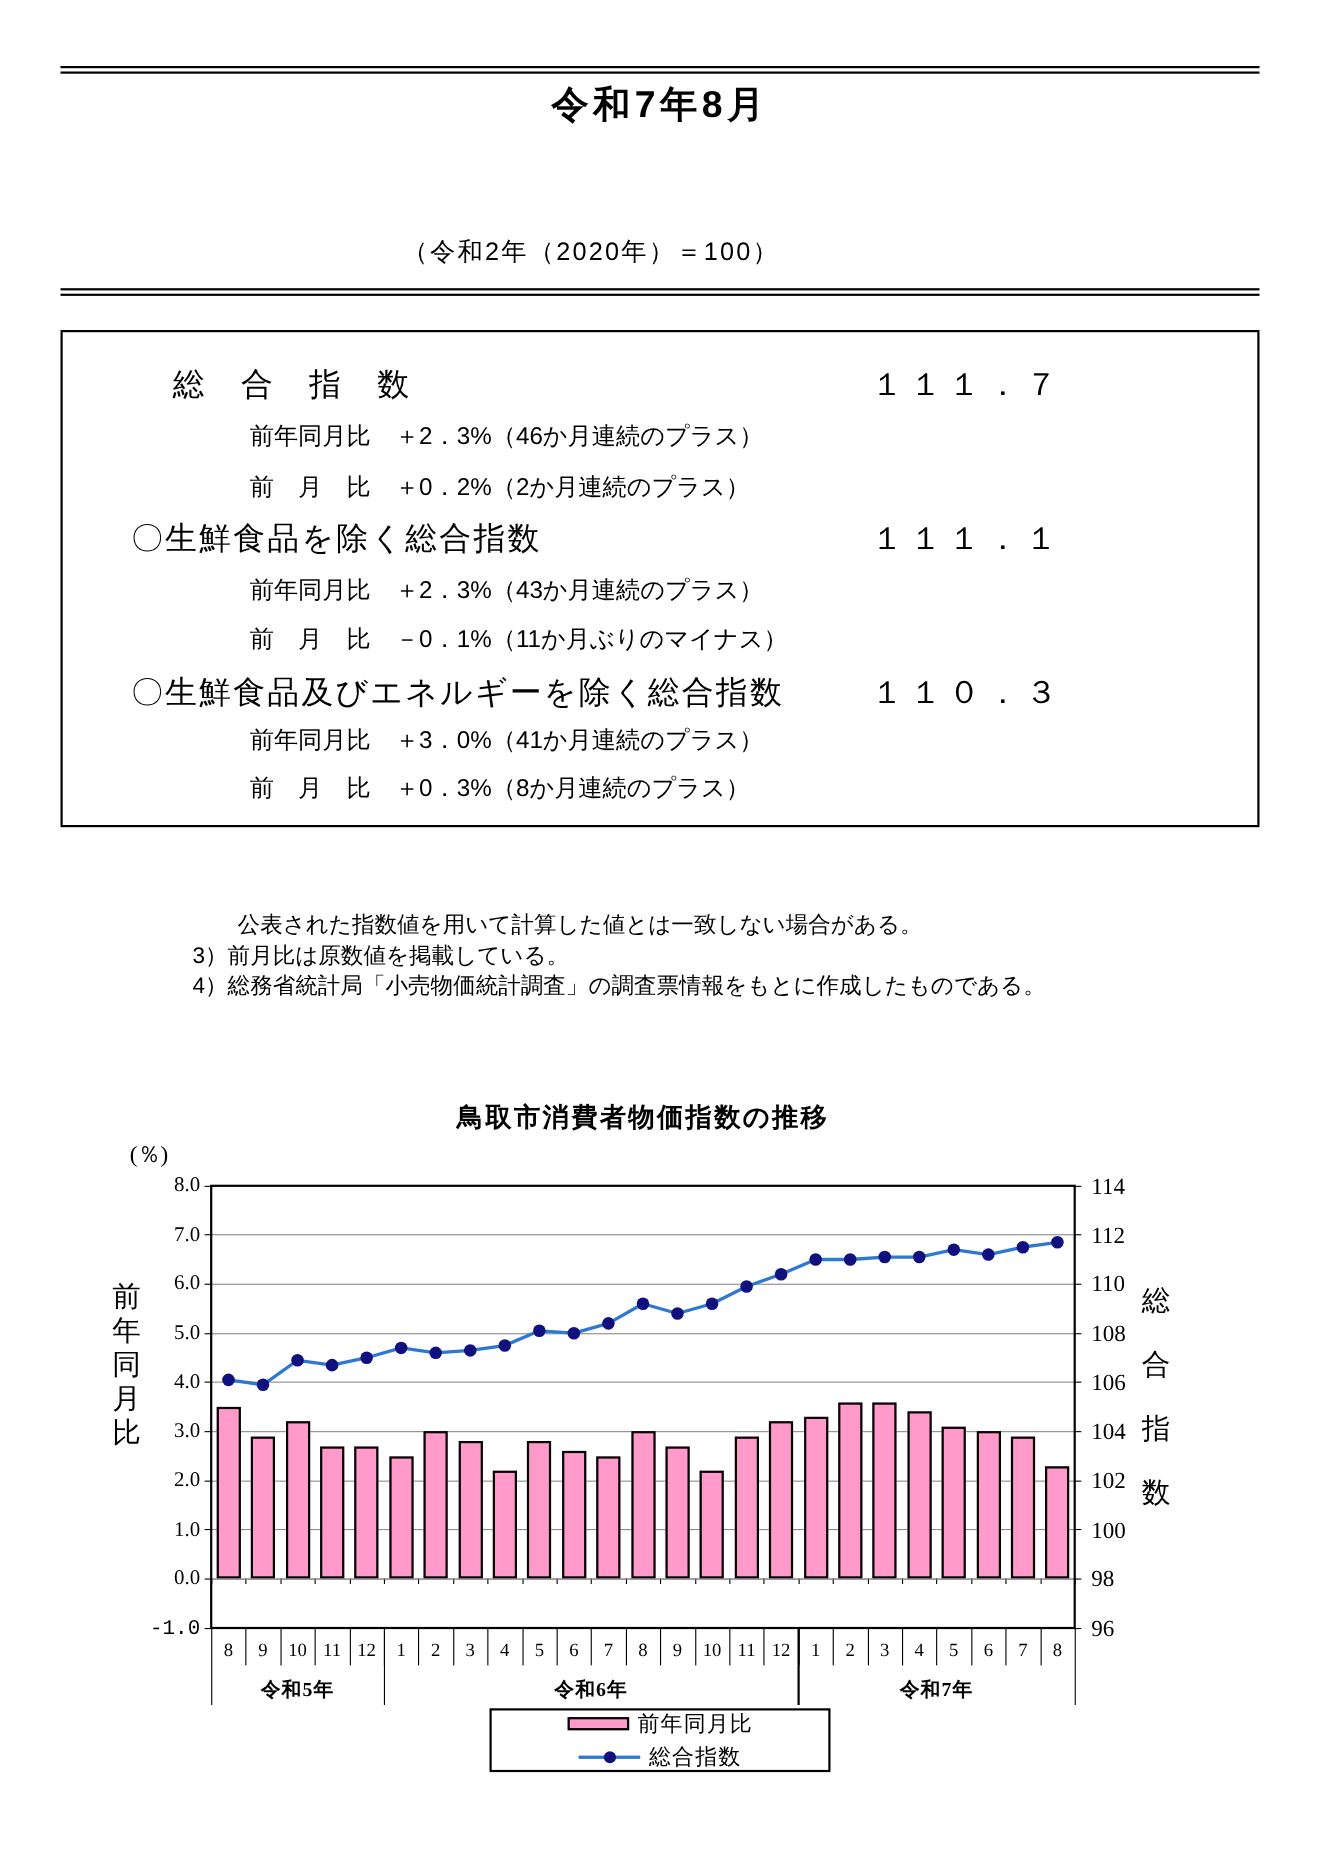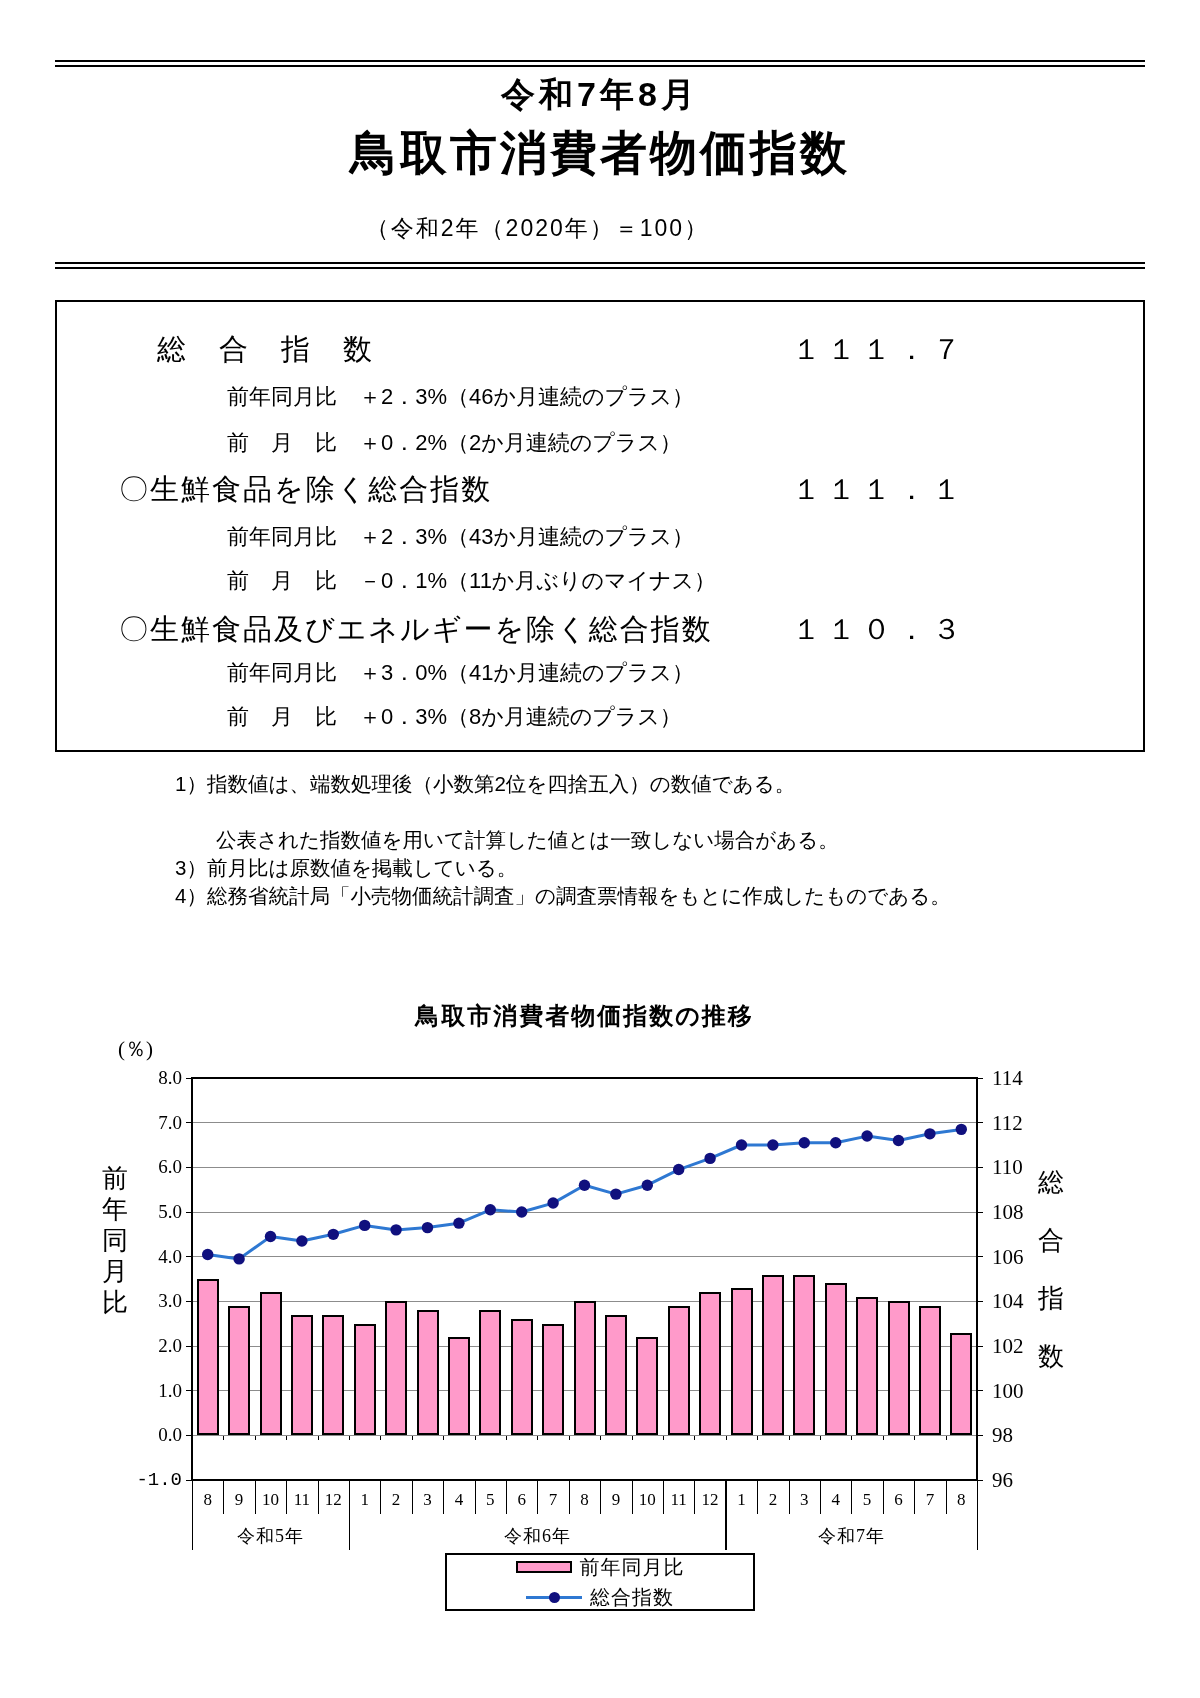--- a/index.html
+++ b/index.html
@@ -31,41 +31,40 @@
   .vlabel { position:absolute; white-space:pre-line; text-align:center; font-size:26px; }
   #plot-border { position:absolute; border:2px solid #000; background:transparent; }
   .ytick-left { position:absolute; width:60px; text-align:right; font-size:19px;
     font-family:"Liberation Serif", serif; }
   .ytick-right { position:absolute; width:60px; text-align:left; font-size:21px;
     font-family:"Liberation Serif", serif; }
   .bar { position:absolute; background:#ff9aca; border:2px solid #000; }
   .xmonth { position:absolute; text-align:center; font-size:17px;
     font-family:"Liberation Serif", serif; }
   .xyear { position:absolute; text-align:center; font-size:18px;
-    font-family:"Liberation Serif", serif; letter-spacing:1px; }
+    font-family:"Liberation Serif", serif; letter-spacing:1px;font-weight:bold; }
   #legend { position:absolute; left:445px; top:628px; width:310px; height:58px;
     border:2px solid #000; display:flex; flex-direction:column; justify-content:center;
     align-items:center; gap:3px; background:#fff; }
   .legend-row { display:flex; align-items:center; gap:8px; }
   .legend-bar-swatch { width:56px; height:12px; background:#ff9aca; border:2.5px solid #000; }
   .legend-line-swatch { width:56px; height:12px; position:relative; }
   .legend-line-swatch .ln { position:absolute; left:0; top:5px; width:56px; height:3px; background:#2e78d2; }
   .legend-line-swatch .dt { position:absolute; left:23px; top:1px; width:11px; height:11px;
     border-radius:50%; background:#10107e; }
   .legend-label { font-size:20px; letter-spacing:1px; }
 </style>
 </head>
 <body>
 
 <div id="page">
 
   <div class="rule-double" style="top:60px;"></div>
 
   <div class="doc-title-date" style="top:72px;">令和7年8月</div>
-  <div class="doc-title-main" style="top:122px;">鳥取市消費者物価指数</div>
   <div class="doc-subtitle" style="top:213px;">（令和2年（2020年）＝100）</div>
 
   <div class="rule-double" style="top:262px;"></div>
 
   <div id="summary-box">
     <div class="sum-heading" style="left:100px; top:28px;">総　合　指　数</div>
     <div class="sum-value" style="top:28px;">１１１．７</div>
     <div class="sum-line" style="top:80px;">前年同月比　＋2．3%（46か月連続のプラス）</div>
     <div class="sum-line" style="top:126px;">前　月　比　＋0．2%（2か月連続のプラス）</div>
 
@@ -73,21 +72,20 @@
     <div class="sum-value" style="top:168px;">１１１．１</div>
     <div class="sum-line" style="top:220px;">前年同月比　＋2．3%（43か月連続のプラス）</div>
     <div class="sum-line" style="top:264px;">前　月　比　－0．1%（11か月ぶりのマイナス）</div>
 
     <div class="sum-heading" style="left:62px; top:308px;">〇生鮮食品及びエネルギーを除く総合指数</div>
     <div class="sum-value" style="top:308px;">１１０．３</div>
     <div class="sum-line" style="top:356px;">前年同月比　＋3．0%（41か月連続のプラス）</div>
     <div class="sum-line" style="top:400px;">前　月　比　＋0．3%（8か月連続のプラス）</div>
   </div>
 
-  <div class="note-line" style="top:770px;">1）指数値は、端数処理後（小数第2位を四捨五入）の数値である。</div>
   <div class="note-line" style="top:826px;">　　公表された指数値を用いて計算した値とは一致しない場合がある。</div>
   <div class="note-line" style="top:854px;">3）前月比は原数値を掲載している。</div>
   <div class="note-line" style="top:882px;text-align:center;">4）総務省統計局「小売物価統計調査」の調査票情報をもとに作成したものである。</div>
 
   <div id="chart">
     <div class="chart-title">鳥取市消費者物価指数の推移</div>
     <div class="unit-label">(％)</div>
     <div class="vlabel" id="left-axis-vlabel" style="left:100px; top:238px; line-height:31px; width:30px;">前
 年
 同

